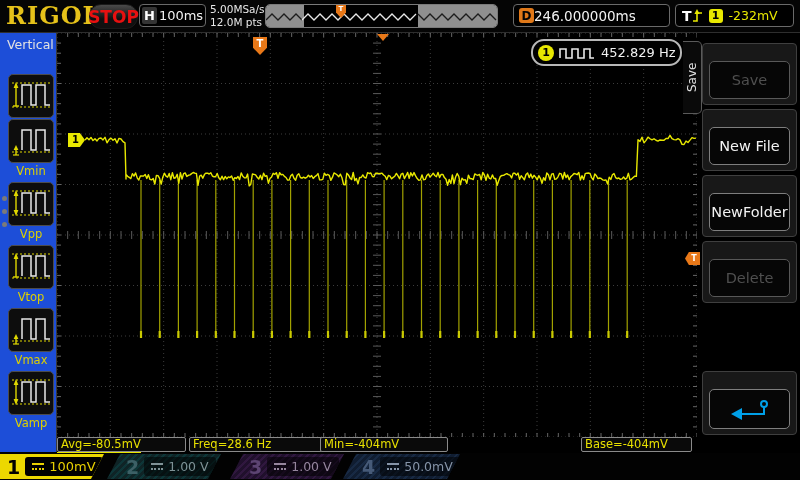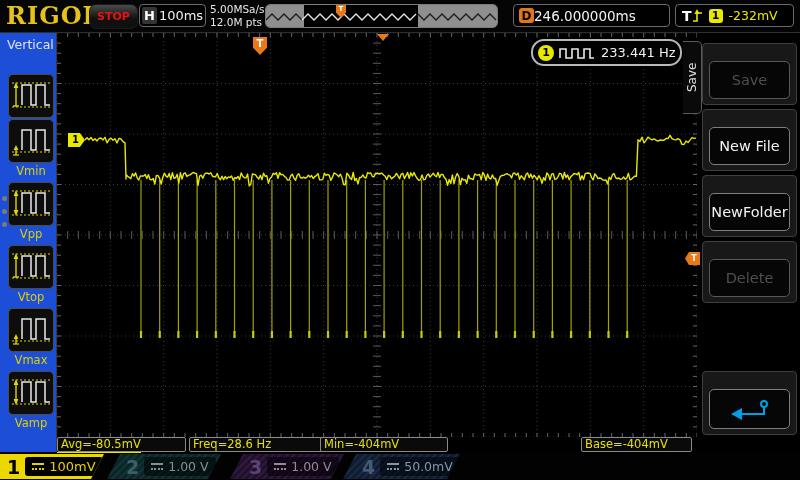--- a/index.html
+++ b/index.html
@@ -2,22 +2,22 @@
 <html><head>
 <meta charset="utf-8">
 <style>
   html,body{margin:0;padding:0;background:#000;}
   #app{position:relative;width:800px;height:480px;background:#000;overflow:hidden;
        font-family:"DejaVu Sans","Liberation Sans",sans-serif;-webkit-font-smoothing:antialiased;}
   
   #topbar{position:absolute;left:0;top:0;width:800px;height:32px;background:#050505;border-bottom:1px solid #2e2e2e;}
   #logo{position:absolute;left:6px;top:1px;font-family:"DejaVu Serif","Liberation Serif",serif;
         font-weight:bold;font-size:24px;color:#e6c21a;letter-spacing:1px;}
-  #stop-btn{position:absolute;left:89px;top:4px;width:47px;height:23px;border:1px solid #1a1a1a;border-radius:7px;
-        background:linear-gradient(#4a4a4a,#101010 60%);color:#e81010;font-weight:bold;font-size:11px;
+  #stop-btn{position:absolute;left:89px;top:4px;width:47px;height:23px;border:1px solid #1a1a1a;border-radius:12px;
+        background:linear-gradient(#4a4a4a,#101010 60%);color:#e81010;font-weight:bold;font-size:17px;
         display:flex;align-items:center;justify-content:center;}
   .tb-box{position:absolute;top:4px;height:23px;border:1px solid #6a6a6a;border-radius:4px;background:#000;
         display:flex;align-items:center;box-sizing:border-box;}
   #hbox{left:139px;width:67px;}
   #hbox .hchip{background:#343434;color:#fff;font-weight:bold;font-size:13px;width:15px;height:17px;
         display:flex;align-items:center;justify-content:center;margin-left:2px;border-radius:2px;}
   #hbox .hval{flex:1;text-align:center;color:#f2f2f2;font-size:13px;}
   #rates{position:absolute;left:210px;top:3px;color:#e8e8e8;font-size:10.5px;line-height:13px;}
   #preview{left:265px;width:233px;height:24px;overflow:hidden;border-radius:5px;border-color:#7a7a7a;}
   #preview svg{display:block;}
@@ -601,21 +601,21 @@
         <polyline points="28,106.94248971193416 30,104.69284979423868 32,106.65925925925926 34,104.47134773662552 36,107.53652263374485 38,105.70663580246914 40,107.93161008230453 42,105.41046810699588 44,104.94786522633746 46,106.92353395061728 48,104.30043724279835 50,109.8193158436214 52,106.6653549382716 54,105.13485082304527 56,107.30187757201647 58,105.6849537037037 60,109.91370884773663 62,105.39555041152263 64,105.98233024691358 66,108.63701131687243 68,109.93656121399177 69,146 69.0,141.4 70.6,143.3 72.2,144.3 73.8,145.6 75.4,140.6 77.0,143.1 78.6,139.9 80.2,144.9 81.8,147.1 83.4,143.0 85.0,143.0 86.6,143.1 88.2,141.6 89.8,145.4 91.4,141.7 93.0,146.4 94.6,146.9 96.2,145.5 97.8,151.0 99.4,142.4 101.0,142.6 102.6,145.4 104.2,151.1 105.8,144.2 107.4,140.2 109.0,143.2 110.6,144.2 112.2,140.5 113.8,146.7 115.4,139.7 117.0,145.2 118.6,144.8 120.2,141.3 121.8,150.2 123.4,139.7 125.0,146.1 126.6,140.7 128.2,139.9 129.8,143.4 131.4,142.3 133.0,141.9 134.6,140.6 136.2,139.5 137.8,140.2 139.4,140.4 141.0,152.3 142.6,143.1 144.2,142.2 145.8,145.2 147.4,141.6 149.0,140.1 150.6,140.2 152.2,141.0 153.8,139.7 155.4,143.0 157.0,143.8 158.6,143.7 160.2,140.5 161.8,144.8 163.4,146.8 165.0,143.2 166.6,146.6 168.2,143.5 169.8,145.8 171.4,143.9 173.0,144.6 174.6,143.0 176.2,147.3 177.8,144.7 179.4,145.5 181.0,143.5 182.6,146.6 184.2,139.9 185.8,143.2 187.4,144.8 189.0,144.9 190.6,141.1 192.2,152.9 193.8,151.2 195.4,141.0 197.0,141.4 198.6,141.9 200.2,144.3 201.8,146.1 203.4,142.3 205.0,146.7 206.6,140.2 208.2,143.4 209.8,142.7 211.4,150.2 213.0,145.4 214.6,143.9 216.2,140.3 217.8,141.3 219.4,139.8 221.0,145.3 222.6,139.7 224.2,141.7 225.8,141.4 227.4,143.4 229.0,144.5 230.6,147.1 232.2,147.1 233.8,142.8 235.4,141.2 237.0,145.3 238.6,147.2 240.2,142.3 241.8,140.8 243.4,144.5 245.0,145.2 246.6,144.2 248.2,145.2 249.8,144.4 251.4,142.2 253.0,144.0 254.6,142.6 256.2,145.4 257.8,143.7 259.4,142.6 261.0,140.6 262.6,146.9 264.2,146.9 265.8,146.4 267.4,140.2 269.0,142.3 270.6,141.4 272.2,142.3 273.8,147.3 275.4,144.4 277.0,139.9 278.6,140.8 280.2,142.0 281.8,143.7 283.4,141.2 285.0,144.8 286.6,151.5 288.2,151.9 289.8,140.3 291.4,141.9 293.0,144.9 294.6,146.5 296.2,139.5 297.8,147.5 299.4,145.5 301.0,150.9 302.6,144.4 304.2,144.5 305.8,141.9 307.4,144.3 309.0,145.0 310.6,139.6 312.2,140.5 313.8,140.0 315.4,143.5 317.0,143.7 318.6,140.2 320.2,140.2 321.8,140.7 323.4,140.4 325.0,140.3 326.6,142.0 328.2,143.2 329.8,146.6 331.4,142.4 333.0,143.2 334.6,145.8 336.2,144.4 337.8,143.2 339.4,140.4 341.0,142.9 342.6,145.7 344.2,141.1 345.8,140.3 347.4,145.6 349.0,142.7 350.6,139.5 352.2,145.3 353.8,139.7 355.4,143.0 357.0,139.6 358.6,142.9 360.2,145.6 361.8,147.2 363.4,146.9 365.0,141.9 366.6,146.7 368.2,146.4 369.8,142.6 371.4,140.9 373.0,144.1 374.6,142.3 376.2,140.2 377.8,142.5 379.4,143.7 381.0,139.5 382.6,144.5 384.2,141.4 385.8,141.4 387.4,144.6 389.0,146.2 390.6,152.2 392.2,146.5 393.8,150.5 395.4,141.9 397.0,150.7 398.6,144.0 400.2,140.5 401.8,143.3 403.4,151.7 405.0,145.1 406.6,147.1 408.2,146.6 409.8,150.4 411.4,142.1 413.0,145.6 414.6,145.7 416.2,146.6 417.8,140.9 419.4,141.9 421.0,142.2 422.6,141.5 424.2,146.9 425.8,139.5 427.4,142.0 429.0,147.4 430.6,141.2 432.2,145.1 433.8,146.0 435.4,141.9 437.0,145.5 438.6,145.5 440.2,152.4 441.8,147.4 443.4,143.3 445.0,142.5 446.6,142.4 448.2,141.4 449.8,140.7 451.4,141.7 453.0,142.2 454.6,145.0 456.2,140.1 457.8,140.3 459.4,142.1 461.0,140.1 462.6,146.2 464.2,142.7 465.8,144.6 467.4,146.8 469.0,141.5 470.6,140.0 472.2,144.6 473.8,141.1 475.4,145.2 477.0,142.3 478.6,144.1 480.2,146.8 481.8,142.7 483.4,145.3 485.0,150.3 486.6,144.6 488.2,147.4 489.8,140.0 491.4,141.7 493.0,146.9 494.6,141.2 496.2,140.6 497.8,146.3 499.4,145.9 501.0,143.8 502.6,140.3 504.2,140.8 505.8,146.0 507.4,139.5 509.0,144.5 510.6,142.0 512.2,146.7 513.8,143.6 515.4,142.3 517.0,140.5 518.6,140.9 520.2,141.7 521.8,139.5 523.4,147.1 525.0,142.7 526.6,146.5 528.2,140.7 529.8,140.2 531.4,140.0 533.0,140.4 534.6,144.6 536.2,146.9 537.8,141.0 539.4,142.8 541.0,145.6 542.6,145.0 544.2,145.4 545.8,146.9 547.4,147.2 549.0,146.9 550.6,151.0 552.2,144.1 553.8,146.4 555.4,141.8 557.0,140.6 558.6,144.6 560.2,145.7 561.8,145.0 563.4,146.4 565.0,145.9 566.6,144.0 568.2,146.2 569.8,145.1 571.4,140.3 573.0,146.9 574.6,146.1 576.2,144.5 577.8,143.1 579.4,143.4 581,107 581,106.81887860082304 583,108.40257201646091 585,104.20231481481481 587,109.8477366255144 589,107.37078189300411 591,104.14724794238683 593,105.7525462962963 595,106.89823816872428 597,105.73878600823045 599,107.26692386831276 601,108.0792438271605 603,106.95841049382716 605,107.26123971193415 607,107.26159979423868 609,105.47800925925925 611,105.54009773662551 613,102.26835133744856 615,105.63127572016461 617,106.65324074074074 619,106.85421810699589 621,105.64161522633745 623,106.86728395061728 625,111.38878600823044 627,111.49777520576131 629,108.07860082304526 631,109.49562757201646 633,107.1287037037037 635,104.60745884773662 637,105.33930041152263 639,105.17608024691359" fill="none" stroke="#e8e800" stroke-width="1.4" stroke-linejoin="round"></polyline>
       </svg>
     <div id="ch1-mark">1</div>
     <div id="trig-top">T</div>
     <div id="trig-pos"></div>
     <div id="freqbox">
       <span class="fsrc">1</span>
       <svg width="36" height="13" viewBox="0 0 36 13" style="margin-left:5px">
         <path d="M1,12 V3 H7 V12 H13 V3 H19 V12 H25 V3 H31 V12 H35" fill="none" stroke="#e8e8e8" stroke-width="1.6"></path>
       </svg>
-      <span class="fval">233.441 Hz</span>
+      <span class="fval">452.829 Hz</span>
     </div>
   </main>
   <div id="trig-level">T</div>
 
   <aside>
     <div id="righttab">Save</div>
     <div class="menu-slot" style="top:43px">
       <div class="menu-btn disabled">Save</div>
     </div>
     <div class="menu-slot" style="top:109px">

